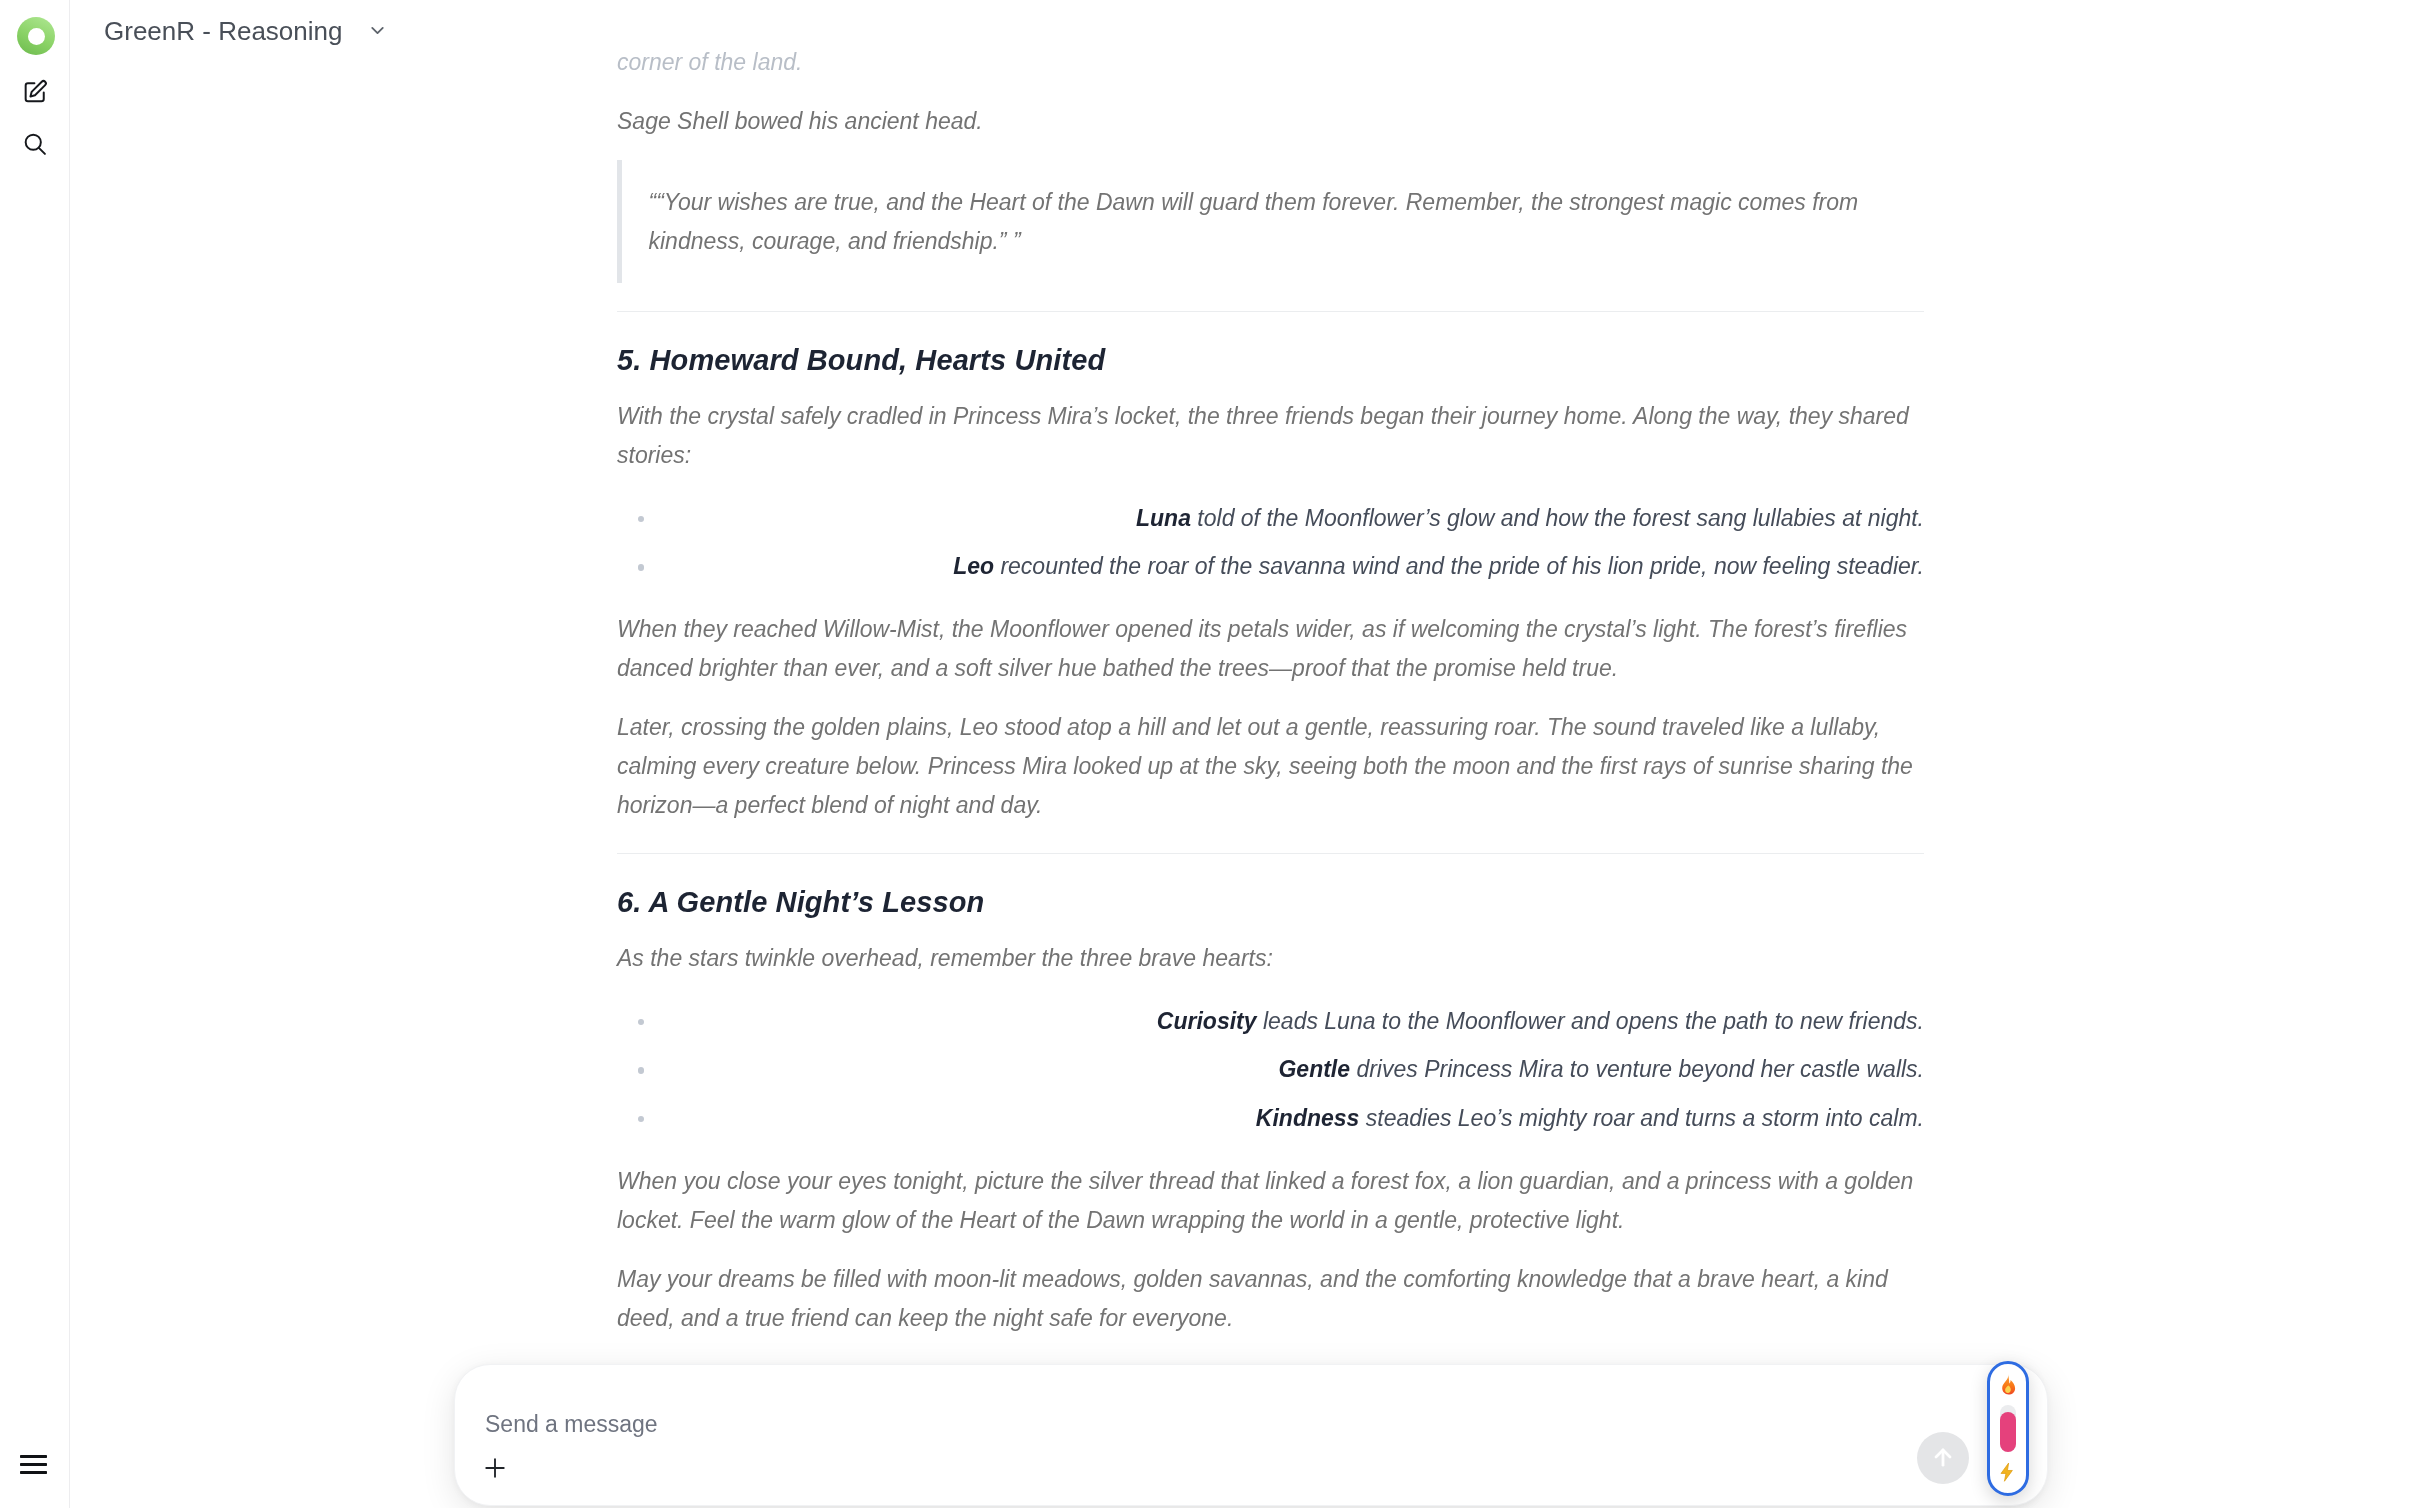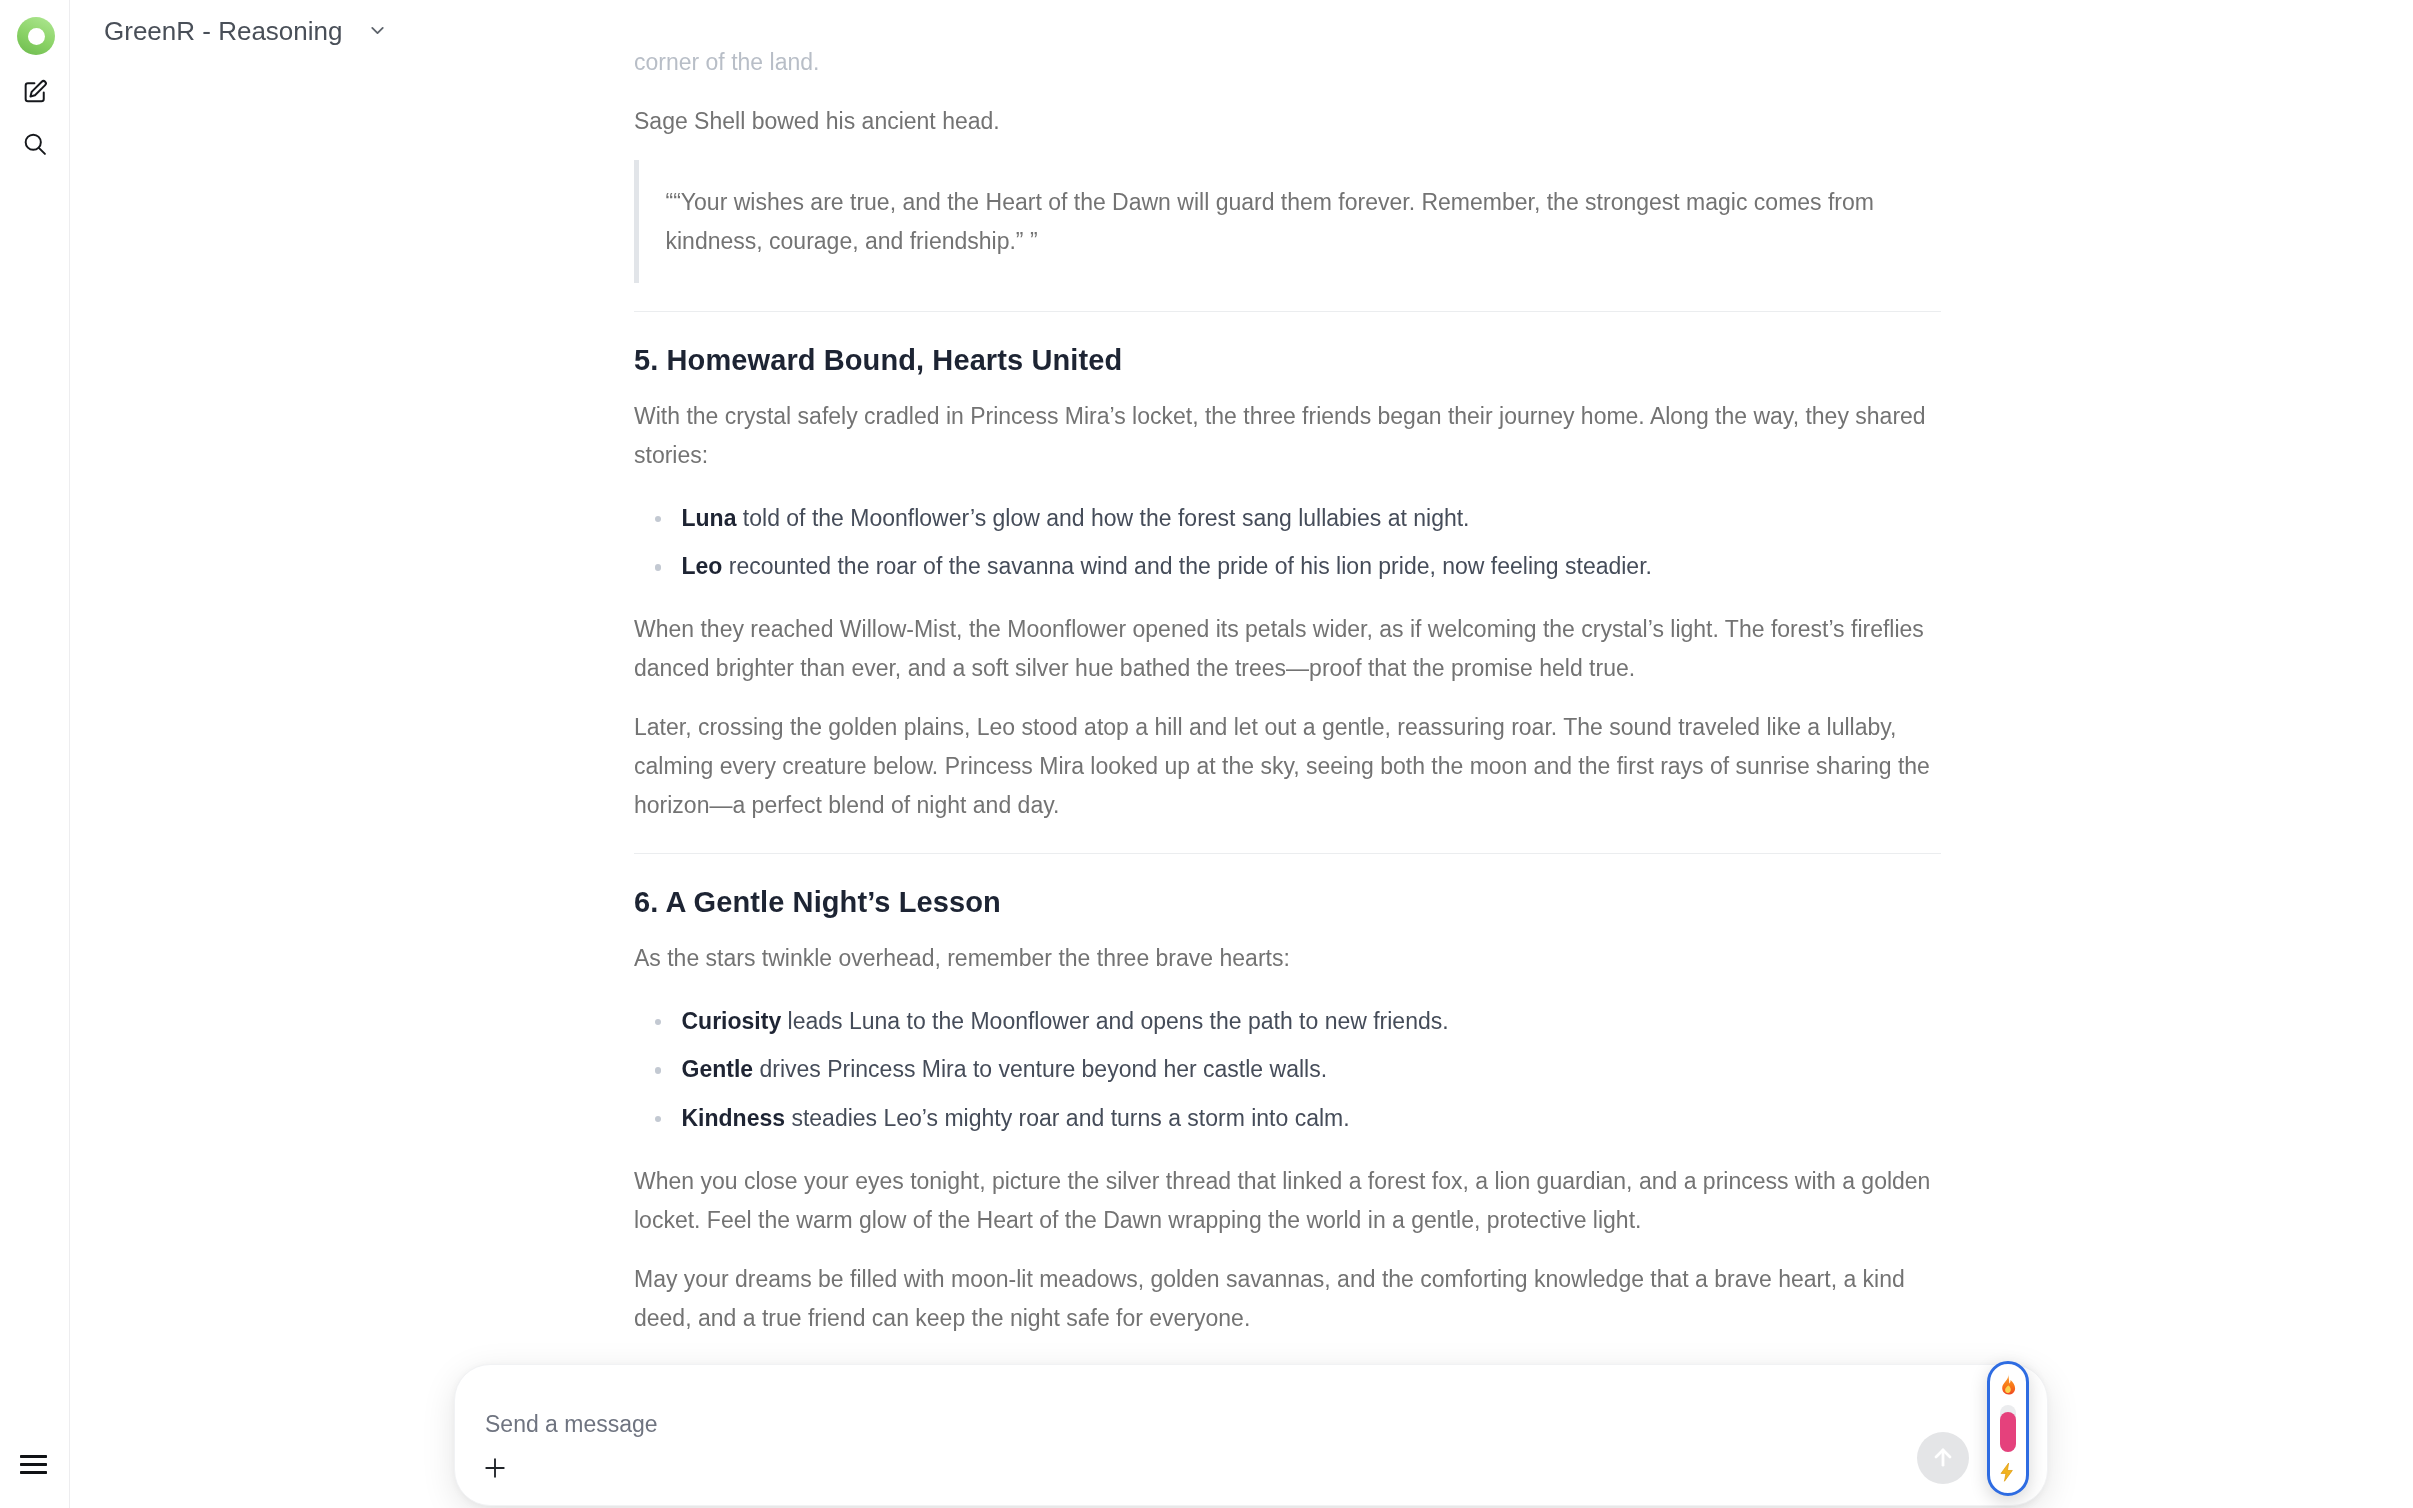--- a/index.html
+++ b/index.html
@@ -49,43 +49,44 @@
     display: flex; align-items: center; gap: 25px;
     background: none; border: none; padding: 4.2px 7px;
     font-family: "Liberation Sans", sans-serif;
     font-size: 26px; font-weight: 500; color: #494f58;
     cursor: pointer;
   }
   .model-selector svg { width: 21px; height: 21px; color: #5d636b; margin-top: 4.2px; }
 
   
   .content {
-    position: absolute; left: 634px; top: 0;
+    position: absolute; left: 617px; top: 0;
     width: 1307px;
+    font-style: italic;
   }
   .content p {
     margin: 19.6px 0;
     font-size: 23px; line-height: 39px;
     color: #737373;
   }
   p.clipped { margin-top: 43px; margin-bottom: 15.4px; color: #b8bec7; }
   .content strong { color: #1e2433; font-weight: 700; }
   blockquote {
     margin: 15.4px 0 18px 0;
     padding: 2.8px 0 2.8px 26.5px;
     border-left: 5.6px solid #e2e5e9;
   }
   blockquote p { margin: 0; color: #212838; }
   hr { border: none; border-top: 1.4px solid #ebedef; margin: 28px 0; }
   h3 {
     margin: 32px 0 4.2px 0;
     font-size: 29px; font-weight: 700; color: #1d2433;
     letter-spacing: 0.1px;
   }
-  ul { list-style: none; margin: 24px 0; padding: 0 0 0 21px; }
+  ul { list-style: none; margin: 24px 0; padding: 0 0 0 21px; text-align: right; }
   li {
     position: relative; padding-left: 26.5px; margin: 9.8px 0;
     font-size: 23px; line-height: 39px; color: #454c59;
   }
   li::before {
     content: ""; position: absolute; left: 0; top: 17px;
     width: 6.3px; height: 6.3px; border-radius: 50%;
     background: #c3c9d2;
   }
   p.outro { font-weight: 700; color: #1e2433; }

